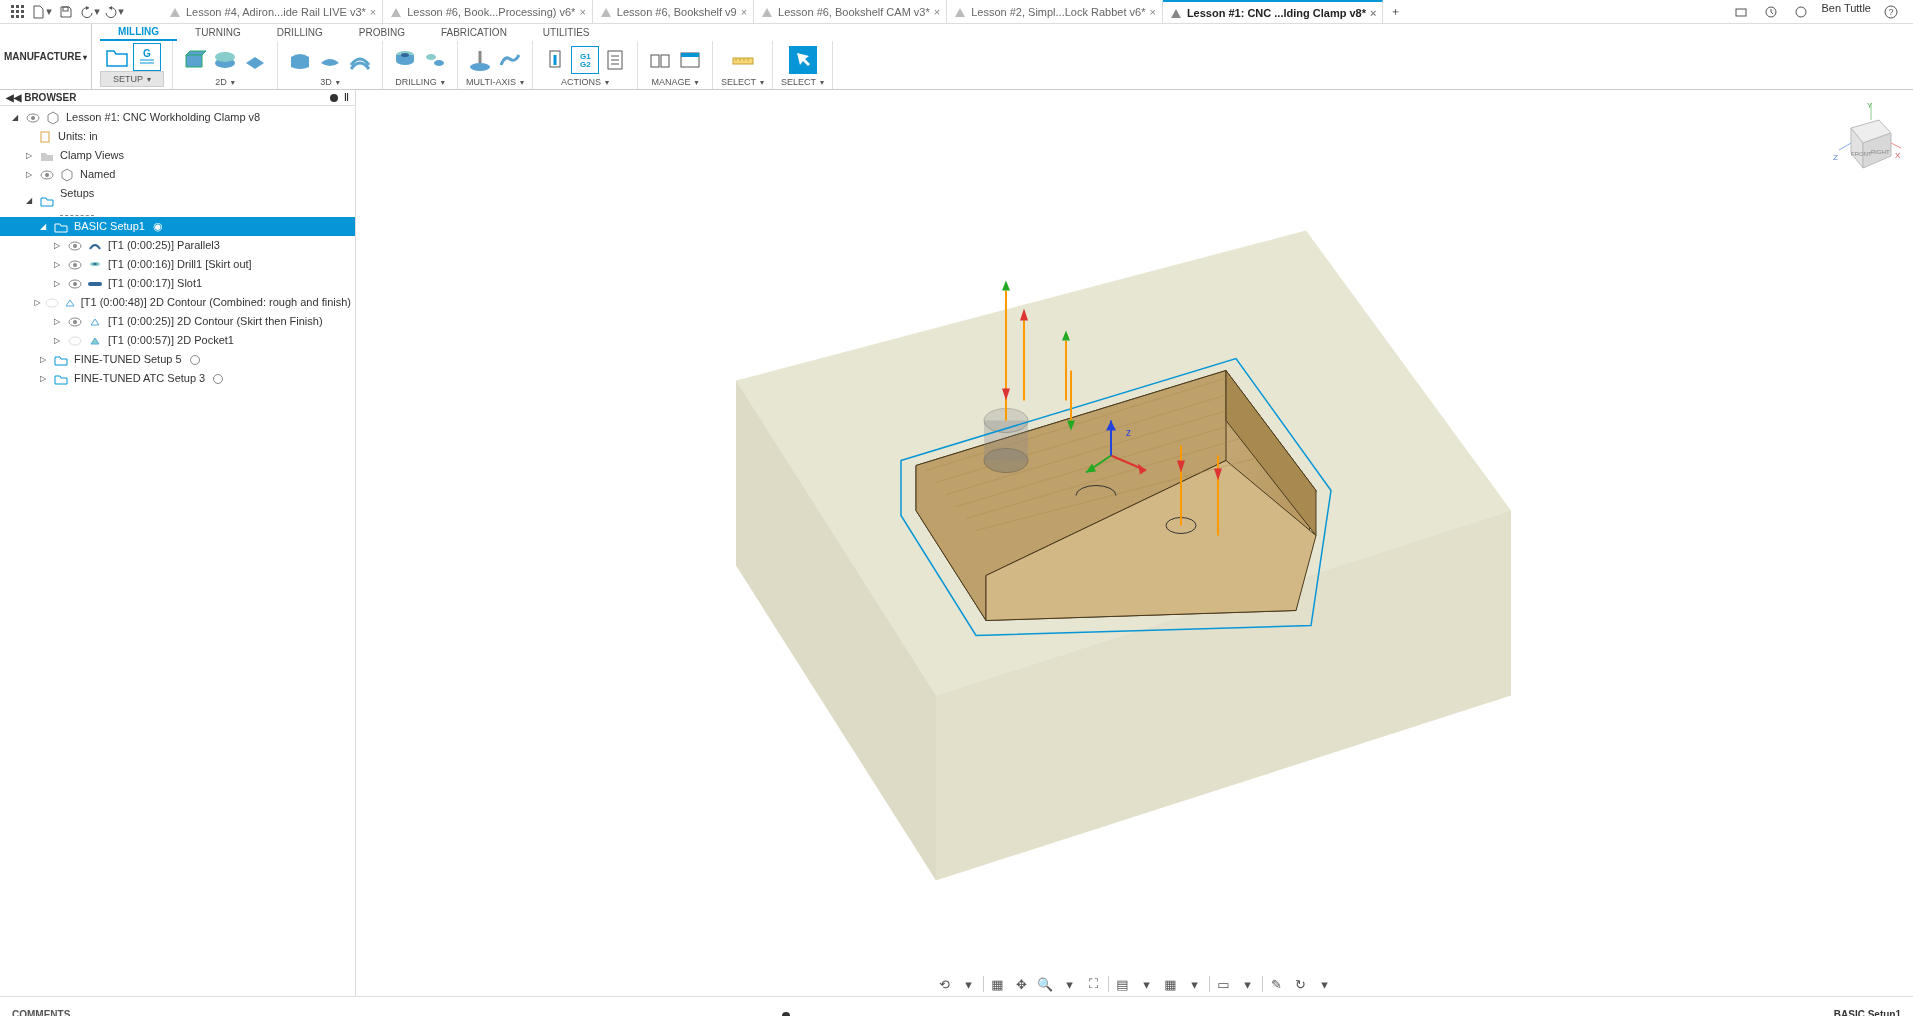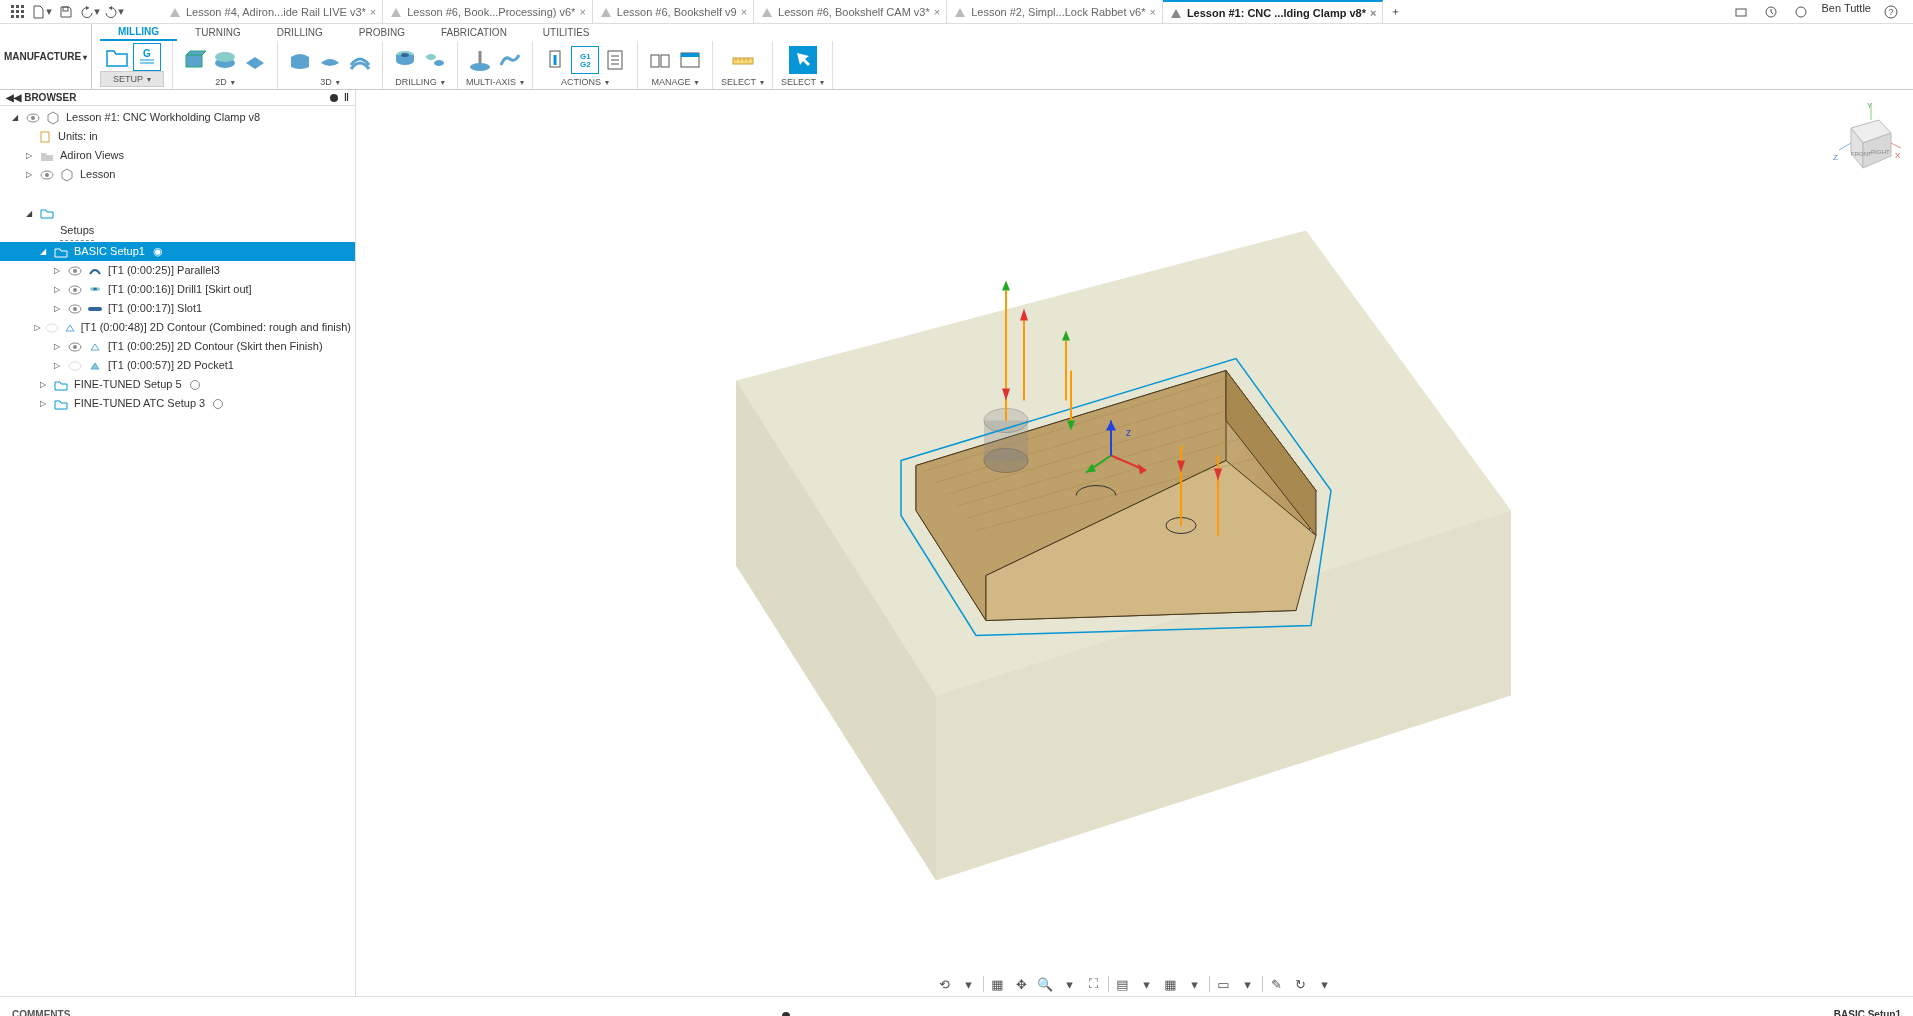--- a/index.html
+++ b/index.html
@@ -36,21 +36,21 @@
 .browser-header .spacer { flex: 1; }
 .browser-dot { width: 8px; height: 8px; border-radius: 50%; background: #333; }
 .tree { padding: 2px 0; font-size: 11px; overflow-y: auto; flex: 1; }
 .tree-row { display: flex; align-items: center; padding: 1px 4px; gap: 4px; cursor: pointer; line-height: 17px; }
 .tree-row.selected { background: #0696d7; color: white; }
 .tree-indent { display: inline-block; }
 .tree-toggle { width: 10px; font-size: 8px; color: #444; cursor: pointer; }
 .tree-eye { width: 16px; height: 14px; }
 .tree-icon { width: 16px; height: 14px; }
 .tree-label { white-space: nowrap; }
-.tree-dotted { border-bottom: 1px dashed #888; padding-bottom: 1px; margin-top: 37px; }
+.tree-dotted { border-bottom: 1px dashed #888; padding-bottom: 13px; }
 .radio-circle { width: 10px; height: 10px; border: 1px solid #888; border-radius: 50%; display: inline-block; margin-left: 4px; }
 
 .viewport { flex: 1; position: relative; background: #fff; }
 .viewcube { position: absolute; top: 8px; right: 12px; width: 70px; height: 90px; }
 .nav-bar { position: absolute; bottom: 0; left: 50%; transform: translateX(-50%); display: flex; gap: 0; padding: 2px; }
 .nav-bar .nav-btn { width: 24px; height: 20px; display: flex; align-items: center; justify-content: center; cursor: pointer; color: #555; font-size: 13px; }
 .nav-sep { width: 1px; background: #ccc; margin: 2px 2px; }
 
 .statusbar { height: 36px; display: flex; border-top: 1px solid #ddd; align-items: center; gap: 44px; }
 .comments-label { padding: 0 12px; font-size: 10px; color: #555; font-weight: bold; }
@@ -374,33 +374,33 @@
               <rect x="3" y="2" width="8" height="10" fill="#fff" stroke="#d9a33c"></rect>
             </svg></span>
         <span class="tree-label">Units: in</span>
       </div>
       <div class="tree-row">
         <span class="tree-indent" style="width:18px"></span>
           <span class="tree-toggle">▷</span>
         <span class="tree-icon"><svg class="mini-icon" viewBox="0 0 14 14">
               <path d="M1 4h5l1 2h6v6H1z" fill="#ccc"></path>
             </svg></span>
-        <span class="tree-label">Adiron Views</span>
+        <span class="tree-label">Clamp Views</span>
       </div>
       <div class="tree-row">
         <span class="tree-indent" style="width:18px"></span>
           <span class="tree-toggle">▷</span>
         <span class="tree-eye eye-icon"><svg class="mini-icon" viewBox="0 0 14 14">
               <ellipse cx="7" cy="7" rx="6" ry="4" fill="none" stroke="#888"></ellipse>
               <circle cx="7" cy="7" r="2" fill="#888"></circle>
             </svg></span>
         <span class="tree-icon"><svg class="mini-icon" viewBox="0 0 14 14">
               <path d="M7 1l5 3v6l-5 3-5-3V4z" fill="none" stroke="#888"></path>
             </svg></span>
-        <span class="tree-label">Lesson</span>
+        <span class="tree-label">Named</span>
       </div>
       <div class="tree-row">
         <span class="tree-indent" style="width:18px"></span>
           <span class="tree-toggle">◢</span>
         <span class="tree-icon"><svg class="mini-icon" viewBox="0 0 14 14">
               <path d="M1 4h5l1 2h6v6H1z" fill="none" stroke="#0696d7"></path>
             </svg></span>
         <span class="tree-label tree-dotted">Setups</span>
       </div>
       <div class="tree-row selected">

